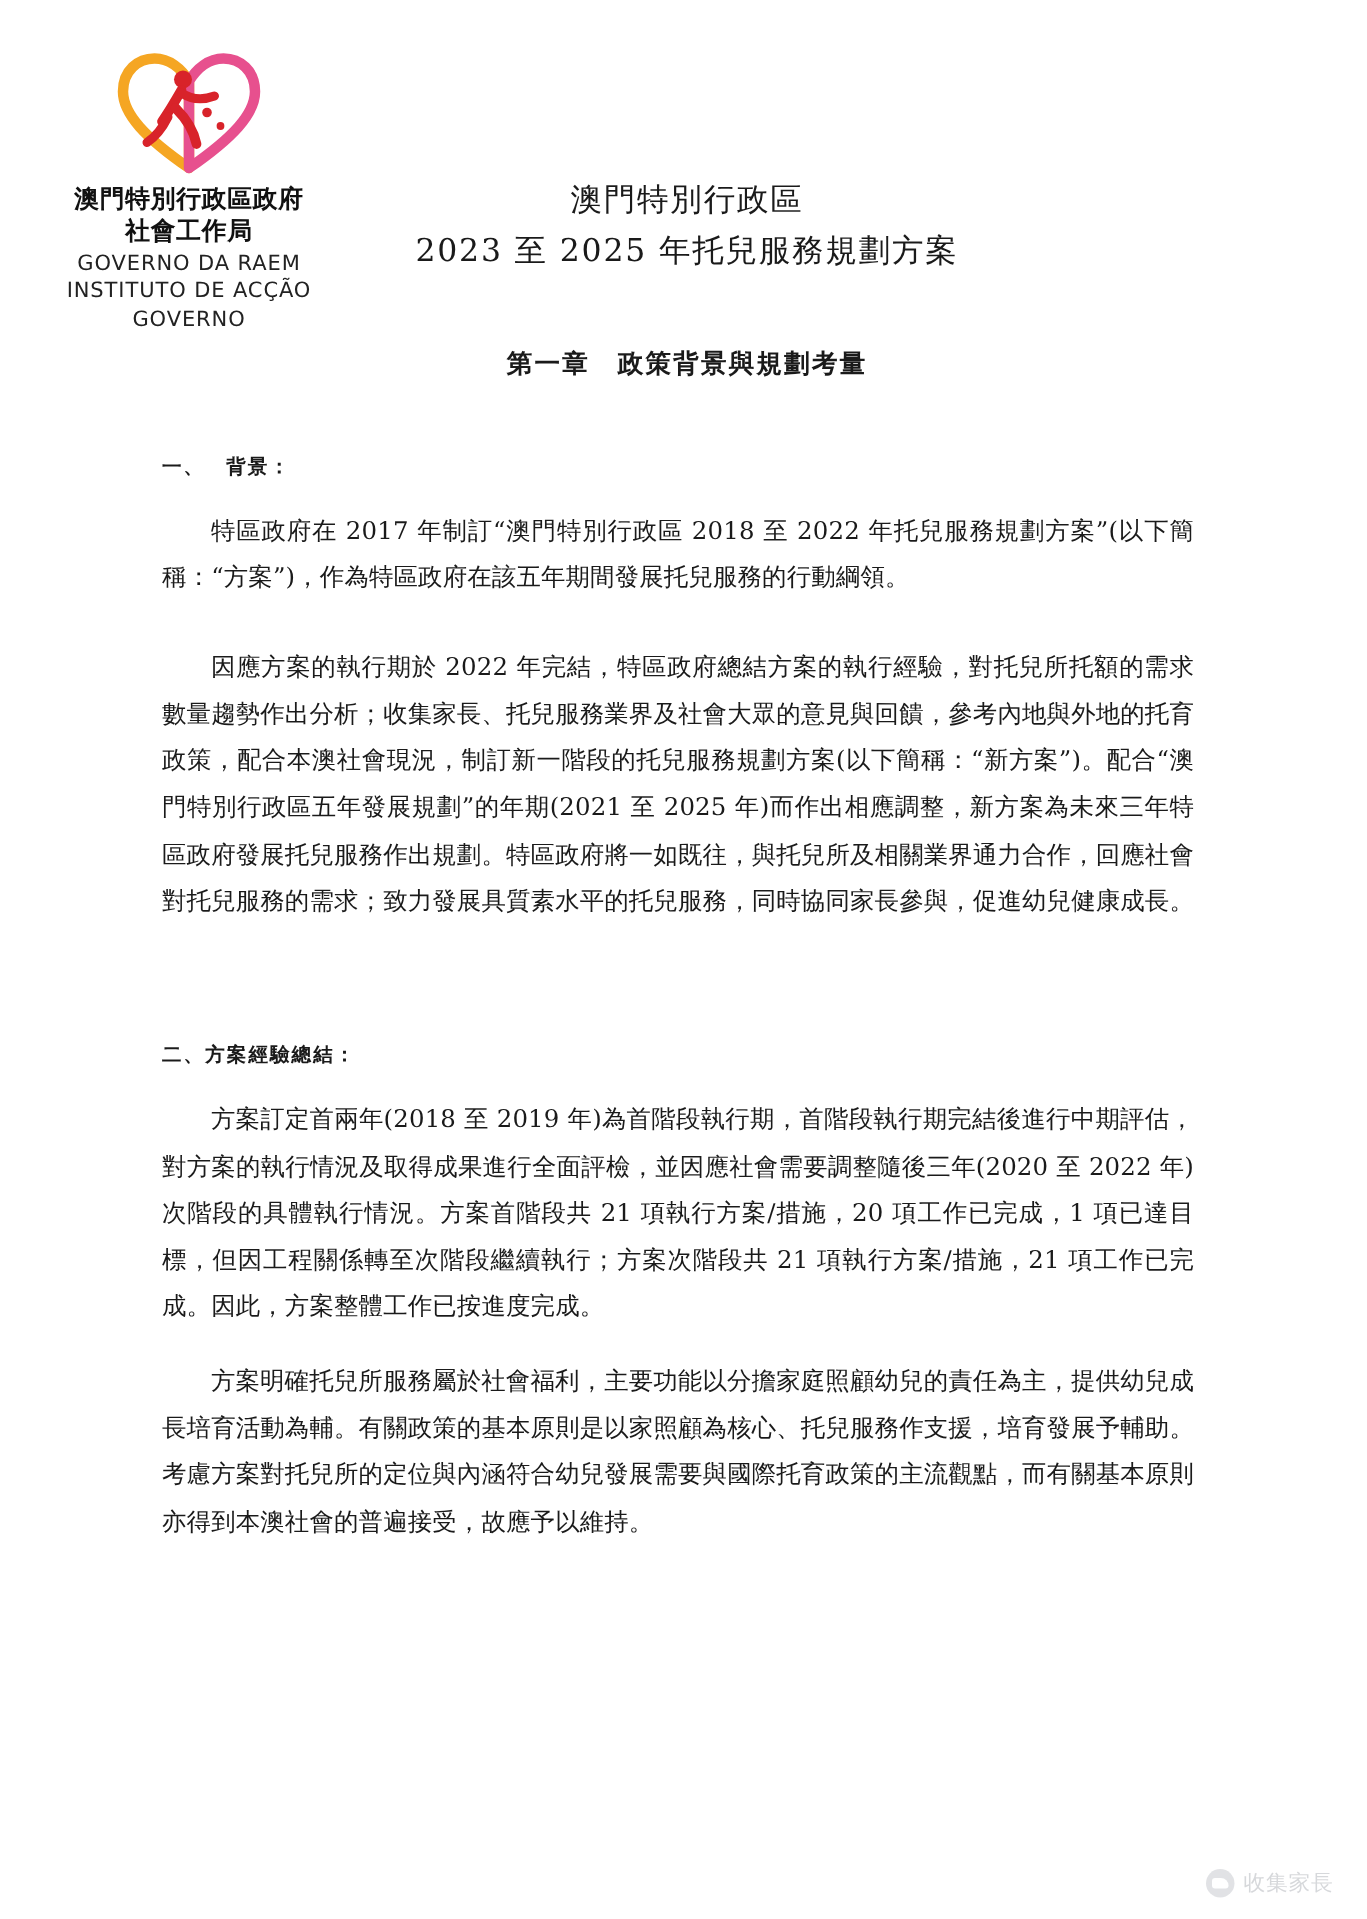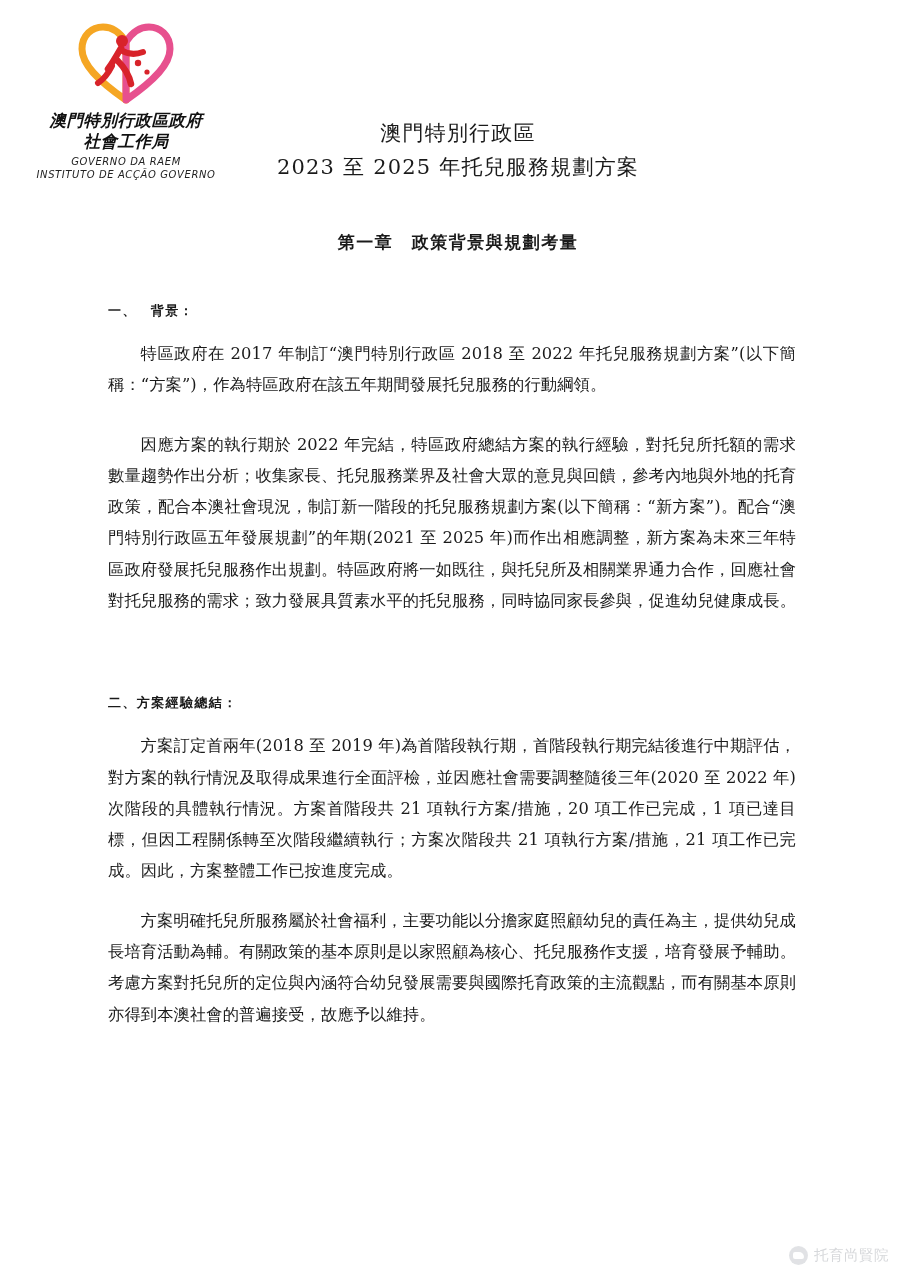--- a/index.html
+++ b/index.html
@@ -14,43 +14,42 @@
     background: #ffffff;
     font-family: "DejaVu Serif", "Liberation Serif", serif;
     color: #1a1a1a;
     overflow: hidden;
   }
 
   
   .logo-block {
     position: absolute;
     left: 26px;
-    top: 22px;
+    top: 34px;
     width: 200px;
     text-align: center;
-    font-style: italic;
   }
   .logo-mark {
     position: relative;
     width: 98px;
     height: 82px;
     margin: 0 auto 6px auto;
   }
   .logo-mark svg { display: block; }
   .logo-zh1, .logo-zh2 {
     font-family: "DejaVu Sans", "Liberation Sans", sans-serif;
     font-weight: bold;
     font-size: 16.5px;
     letter-spacing: 0.5px;
     line-height: 1.28;
     color: #111;
   }
   .logo-pt1, .logo-pt2 {
     font-family: "DejaVu Sans", "Liberation Sans", sans-serif;
-    font-size: 10px;
+    font-size: 14px;
     letter-spacing: 0.6px;
     line-height: 1.3;
     color: #222;
   }
   .logo-pt1 { margin-top: 3px; }
 
   
   .doc {
     position: absolute;
     left: 108px;
@@ -184,16 +183,16 @@
       <span>二、</span><span>方案經驗總結：</span>
     </div>
     <p class="para after-head">方案訂定首兩年(2018 至 2019 年)為首階段執行期，首階段執行期完結後進行中期評估，對方案的執行情況及取得成果進行全面評檢，並因應社會需要調整隨後三年(2020 至 2022 年)次階段的具體執行情況。方案首階段共 21 項執行方案/措施，20 項工作已完成，1 項已達目標，但因工程關係轉至次階段繼續執行；方案次階段共 21 項執行方案/措施，21 項工作已完成。因此，方案整體工作已按進度完成。</p>
 
     <p class="para after-head">方案明確托兒所服務屬於社會福利，主要功能以分擔家庭照顧幼兒的責任為主，提供幼兒成長培育活動為輔。有關政策的基本原則是以家照顧為核心、托兒服務作支援，培育發展予輔助。考慮方案對托兒所的定位與內涵符合幼兒發展需要與國際托育政策的主流觀點，而有關基本原則亦得到本澳社會的普遍接受，故應予以維持。</p>
 
   </div>
 
   <div class="watermark">
     <div class="wm-badge"></div>
-    <div class="wm-text">托育尚賢院</div>
+    <div class="wm-text">收集家長</div>
   </div>
 
 </div>
 
 </body></html>

